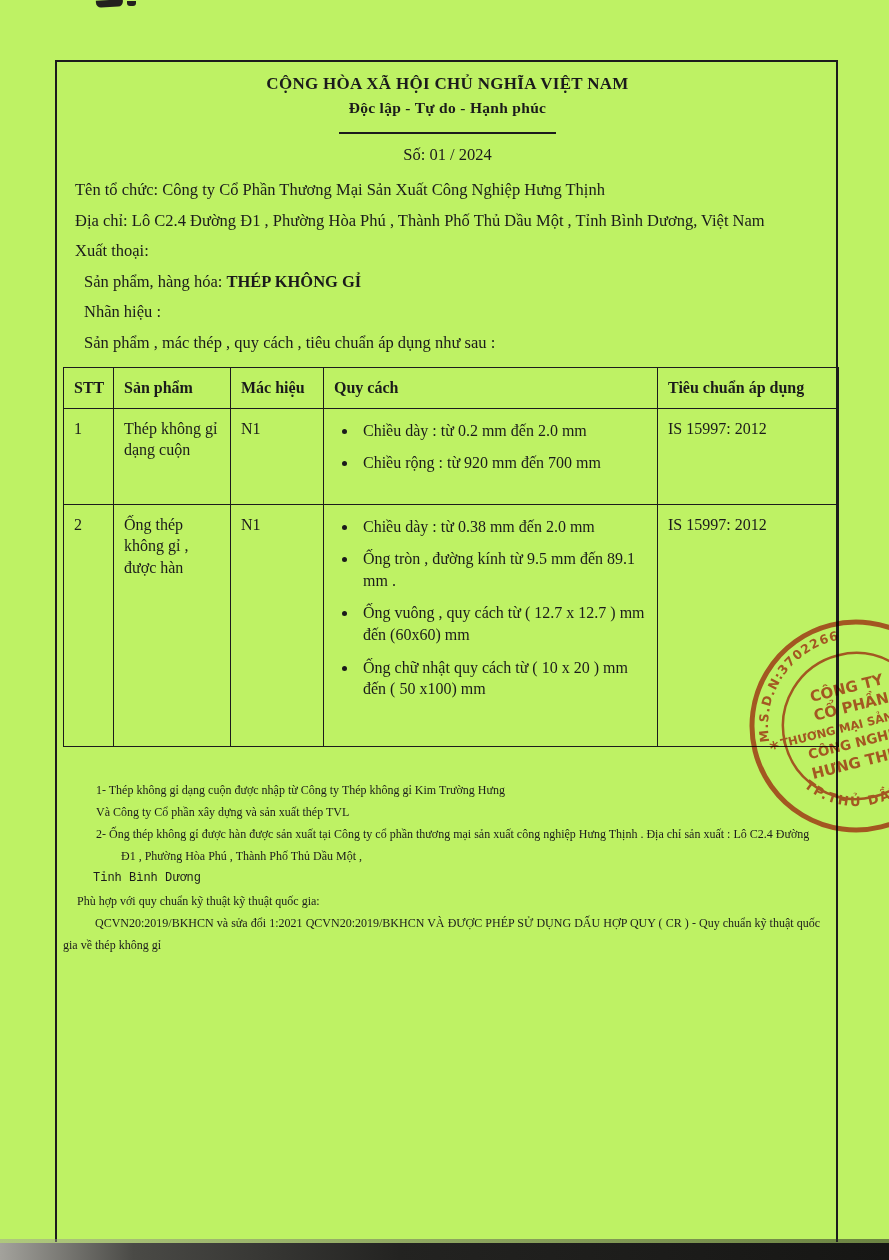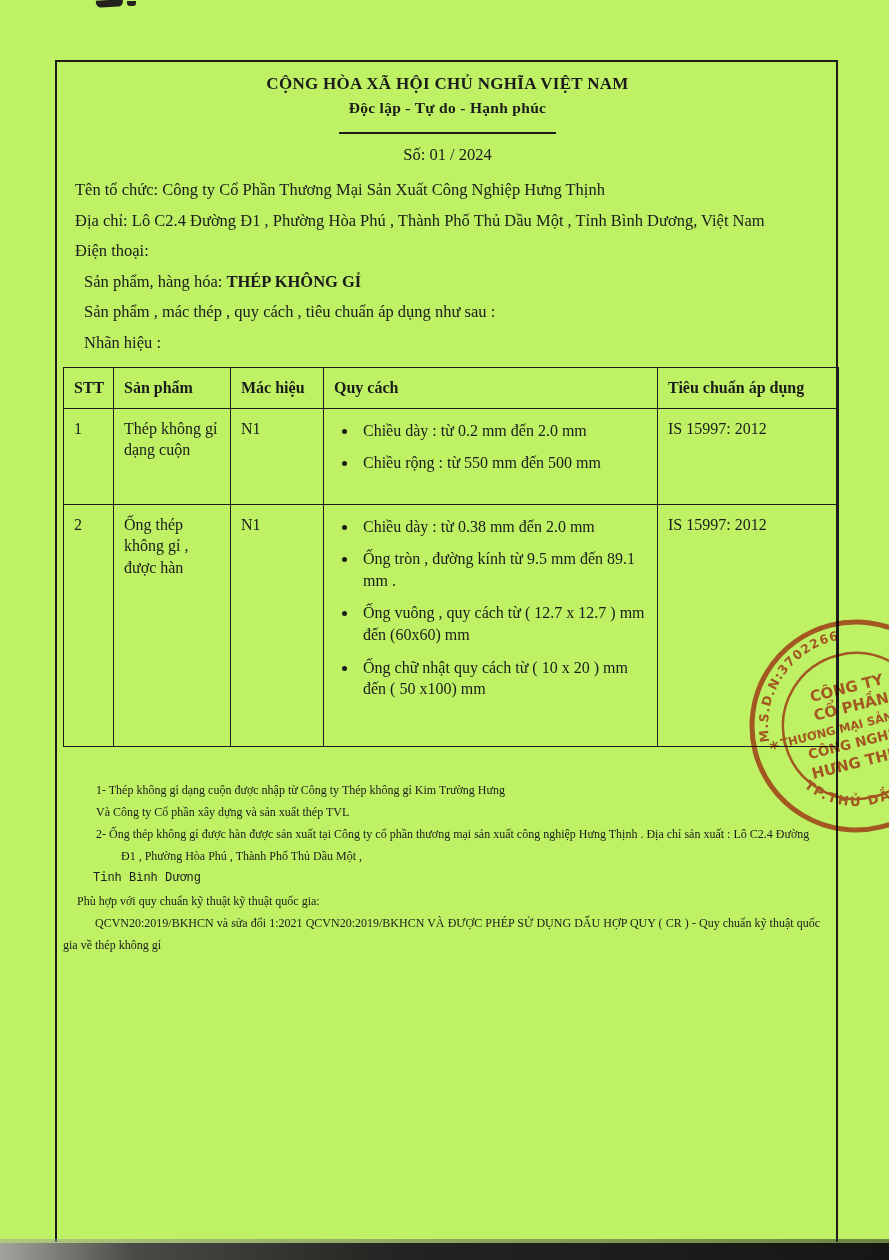--- a/index.html
+++ b/index.html
@@ -95,26 +95,26 @@
       <div class="nat-header">CỘNG HÒA XÃ HỘI CHỦ NGHĨA VIỆT NAM</div>
       <div>
         <span class="motto">Độc lập - Tự do - Hạnh phúc</span>
       </div>
       <div class="doc-number">Số: 01 / 2024</div>
     </div>
 
     <div class="body-paras">
       <div>Tên tổ chức: Công ty Cổ Phần Thương Mại Sản Xuất Công Nghiệp Hưng Thịnh</div>
       <div>Địa chỉ: Lô C2.4 Đường Đ1 , Phường Hòa Phú , Thành Phố Thủ Dầu Một , Tỉnh Bình Dương, Việt Nam</div>
-      <div>Điện thoại:</div>
+      <div>Xuất thoại:</div>
       <div class="indent-sm">
         <span>Sản phẩm, hàng hóa: </span><span class="bold">THÉP KHÔNG GỈ</span>
       </div>
+      <div class="indent-sm">Nhãn hiệu :</div>
       <div class="indent-sm">Sản phẩm , mác thép , quy cách , tiêu chuẩn áp dụng như sau :</div>
-      <div class="indent-sm">Nhãn hiệu :</div>
     </div>
 
     <table class="spec">
       <colgroup>
         <col class="col-stt">
           <col class="col-sp">
           <col class="col-mt">
           <col class="col-qc">
           <col class="col-tc">
       </colgroup>
@@ -128,21 +128,21 @@
         </tr>
       </thead>
       <tbody>
         <tr>
           <td class="cell-center tall-1">1</td>
           <td class="tall-1">Thép không gỉ dạng cuộn</td>
           <td class="cell-center tall-1">N1</td>
           <td class="tall-1">
             <ul>
               <li>Chiều dày : từ 0.2 mm đến 2.0 mm</li>
-              <li>Chiều rộng : từ 550 mm đến 500 mm</li>
+              <li>Chiều rộng : từ 920 mm đến 700 mm</li>
             </ul>
           </td>
           <td class="tall-1">IS 15997: 2012</td>
         </tr>
         <tr>
           <td class="cell-center tall-2">2</td>
           <td class="tall-2">Ống thép không gỉ , được hàn</td>
           <td class="cell-center tall-2">N1</td>
           <td class="tall-2">
             <ul>

